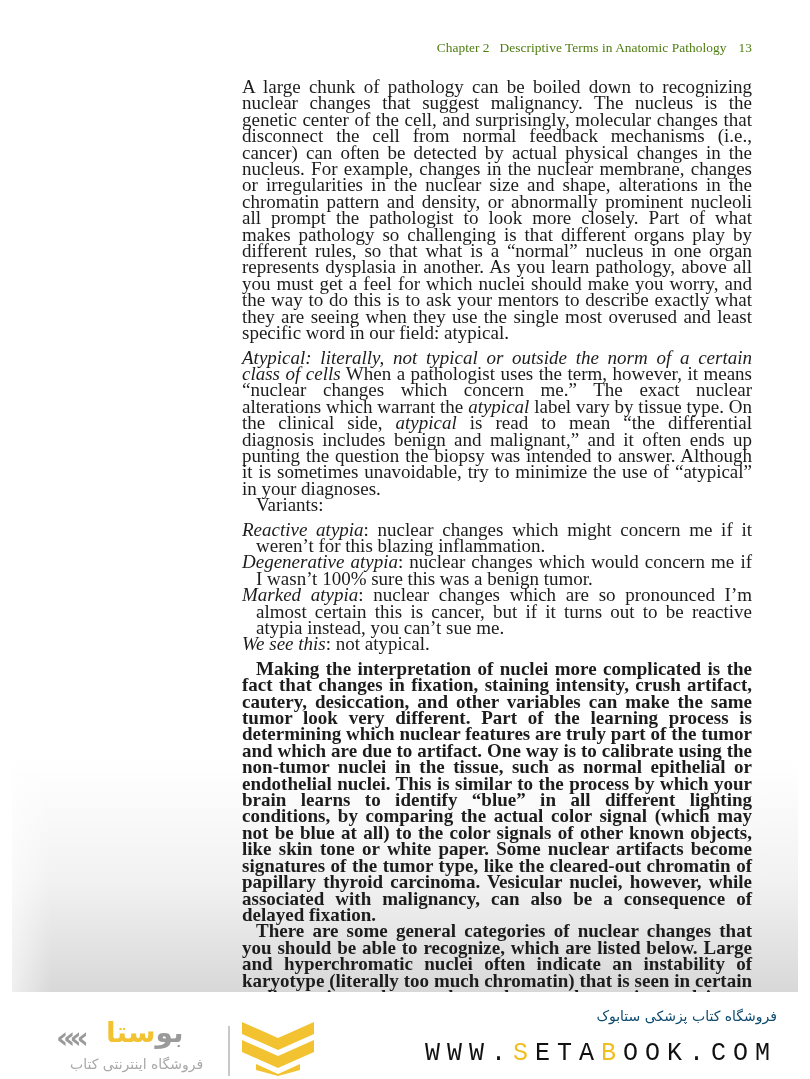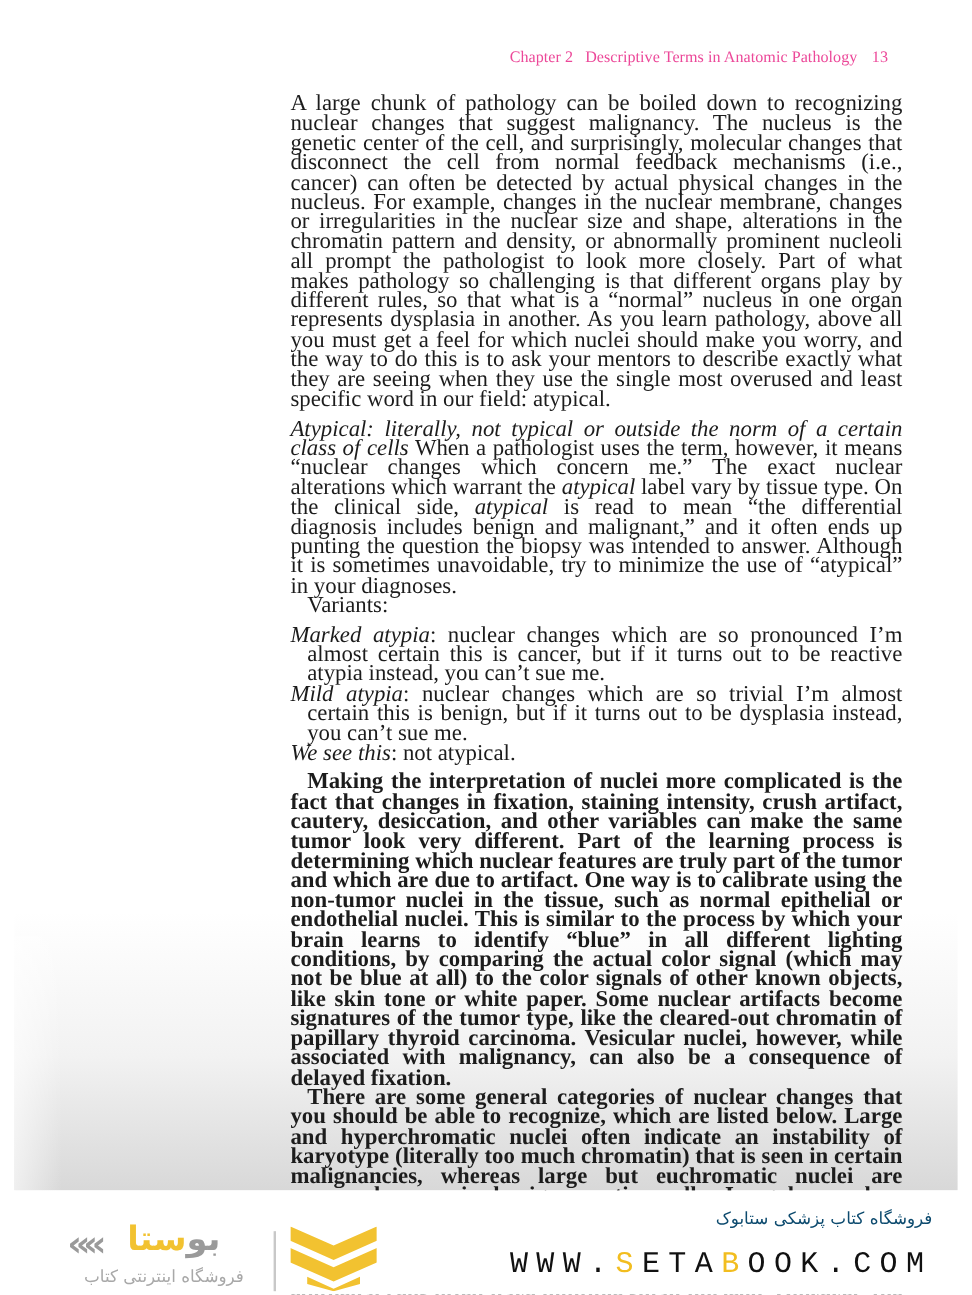--- a/index.html
+++ b/index.html
@@ -3,22 +3,22 @@
 <meta charset="utf-8">
 <style>
   html, body { margin:0; padding:0; background:#ffffff; }
   body { width:810px; height:1079px; position:relative; overflow:hidden; font-family:"Liberation Serif","DejaVu Serif",serif; color:#1c1c1c; }
   .page {
     position:absolute; left:12px; top:0; width:786px; height:992px;
     background:linear-gradient(to bottom, #ffffff 0px, #ffffff 760px, #f2f2f2 880px, #dcdcdc 975px, #d8d8d8 992px);
   }
   .page-shade-l { position:absolute; left:0; top:780px; width:40px; height:212px; background:linear-gradient(to right, rgba(255,255,255,0.6), rgba(255,255,255,0)); }
   .running-head {
-    position:absolute; left:228px; top:40px; width:512px; text-align:right;
-    font-size:13.4px; color:#ec4899; white-space:nowrap; letter-spacing:0.05px;
+    position:absolute; left:240px; top:40px; width:512px; text-align:right;
+    font-size:13.4px; color:#4d7c0f; white-space:nowrap; letter-spacing:0.05px;
   }
   .running-head .sep { display:inline-block; width:10px; }
   .running-head .num { display:inline-block; margin-left:12px; }
   .body-text {
     position:absolute; left:242px; top:79px; width:510px;
     font-size:19px; line-height:16.4px; text-align:justify; hyphens:manual;
   }
   .body-text p { margin:0; }
   .body-text p.indent { text-indent:14px;font-weight:bold; }
   .gap { height:8px; }
@@ -61,22 +61,23 @@
   <span>Chapter 2</span><span class="sep"></span><span>Descriptive Terms in Anatomic Pathology</span><span class="num">13</span>
 </div>
 
 <div class="body-text">
   <p>A large chunk of pathology can be boiled down to recognizing nuclear changes that suggest malignancy. The nucleus is the genetic center of the cell, and surprisingly, molecular changes that disconnect the cell from normal feedback mechanisms (i.e., cancer) can often be detected by actual physical changes in the nucleus. For example, changes in the nuclear membrane, changes or irregularities in the nuclear size and shape, alterations in the chromatin pattern and density, or abnormally prominent nucleoli all prompt the pathologist to look more closely. Part of what makes pathology so challenging is that different organs play by different rules, so that what is a “normal” nucleus in one organ represents dysplasia in another. As you learn pathol­ogy, above all you must get a feel for which nuclei should make you worry, and the way to do this is to ask your mentors to describe exactly what they are seeing when they use the single most overused and least specific word in our field: atypical.</p>
   <div class="gap"></div>
   <p><span class="term">Atypical: literally, not typical or outside the norm of a certain class of cells</span><span>  When a patholo­gist uses the term, however, it means “nuclear changes which concern me.” The exact nuclear alterations which warrant the </span><span class="term">atypical</span><span> label vary by tissue type. On the clinical side, </span><span class="term">atypical</span><span> is read to mean “the differential diagnosis includes benign and malignant,” and it often ends up punting the question the biopsy was intended to answer. Although it is sometimes unavoid­able, try to minimize the use of “atypical” in your diagnoses.</span></p>
   <p class="variants-label">Variants:</p>
   <div class="gap"></div>
   <div>
+    <p class="hanging"><span class="term">Reactive atypia</span><span>: nuclear changes which might concern me if it weren’t for this blazing inflammation.</span></p>
+    <p class="hanging"><span class="term">Degenerative atypia</span><span>: nuclear changes which would concern me if I wasn’t 100% sure this was a benign tumor.</span></p>
     <p class="hanging"><span class="term">Marked atypia</span><span>: nuclear changes which are so pronounced I’m almost certain this is cancer, but if it turns out to be reactive atypia instead, you can’t sue me.</span></p>
-    <p class="hanging"><span class="term">Mild atypia</span><span>: nuclear changes which are so trivial I’m almost certain this is benign, but if it turns out to be dysplasia instead, you can’t sue me.</span></p>
     <p class="hanging"><span class="term">We see this</span><span>: not atypical.</span></p>
   </div>
   <div class="gap"></div>
   <p class="indent">Making the interpretation of nuclei more complicated is the fact that changes in fixation, staining intensity, crush artifact, cautery, desiccation, and other variables can make the same tumor look very different. Part of the learning process is determining which nuclear features are truly part of the tumor and which are due to artifact. One way is to calibrate using the non-tumor nuclei in the tissue, such as normal epithelial or endothelial nuclei. This is similar to the process by which your brain learns to identify “blue” in all different lighting conditions, by comparing the actual color signal (which may not be blue at all) to the color signals of other known objects, like skin tone or white paper. Some nuclear artifacts become signatures of the tumor type, like the cleared-out chromatin of papillary thyroid carcinoma. Vesicular nuclei, however, while associated with malignancy, can also be a consequence of delayed fixation.</p>
   <p class="indent">There are some general categories of nuclear changes that you should be able to recog­nize, which are listed below. Large and hyperchromatic nuclei often indicate an instability of karyotype (literally too much chromatin) that is seen in certain malignancies, whereas large but euchromatic nuclei are commonly seen in benign reactive cells. Irregular nuclear membranes (folds, crenations, corners, asymmetry) are usually not found in benign cells. A prominent nucleolus indicates an active nucleus, but does not equal malignancy. Normal myeloid blasts, for example, have prominent nucleoli, and reactive epithelial cells often have multiple small nucleoli. However, the presence of a large and reddish (protein-rich) nucleolus in a tumor is characteristic of certain tumor types, including carcinoma, mela­noma, angiosarcoma, and some lymphomas (e.g., Hodgkin lymphoma). Very finely speck­led chromatin is typical of neuroendocrine tumors, which generally do not show a nucleolus. Finally, primitive cells, such as small round blue cell tumors and fetal cells, have a charac­teristic homogeneous dispersed evenly blue chromatin, as though the undifferentiated cell has yet to sort out what genes are relevant and has all of them spread out in anticipation of starting the filing system. (As a pathologist, you will begin to anthropomorphize individual cells. This is not atypical.)</p>
 </div>
 
 <div class="footer"></div>
 
 <div class="logo-wrap">

